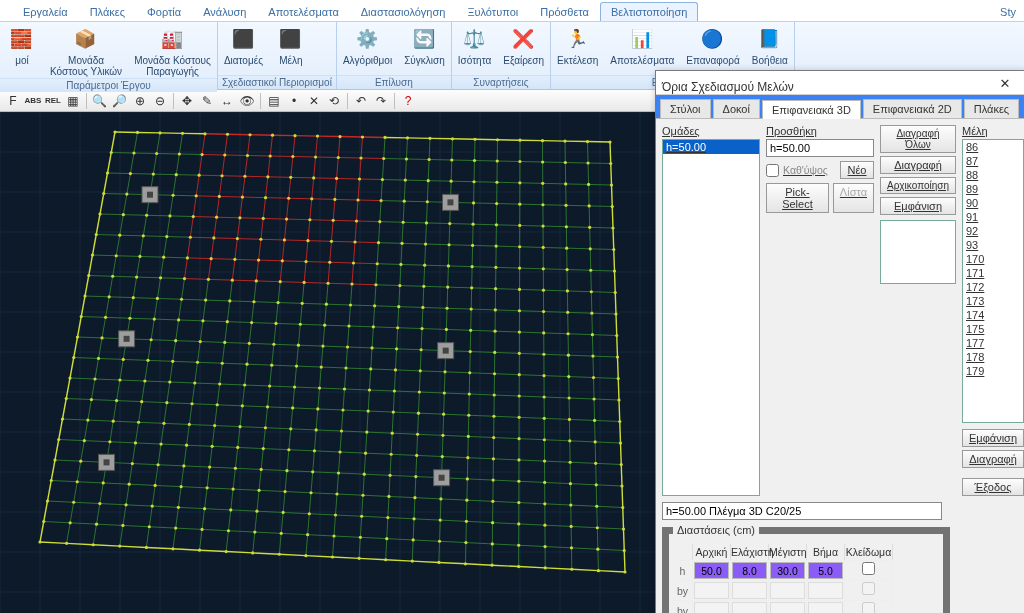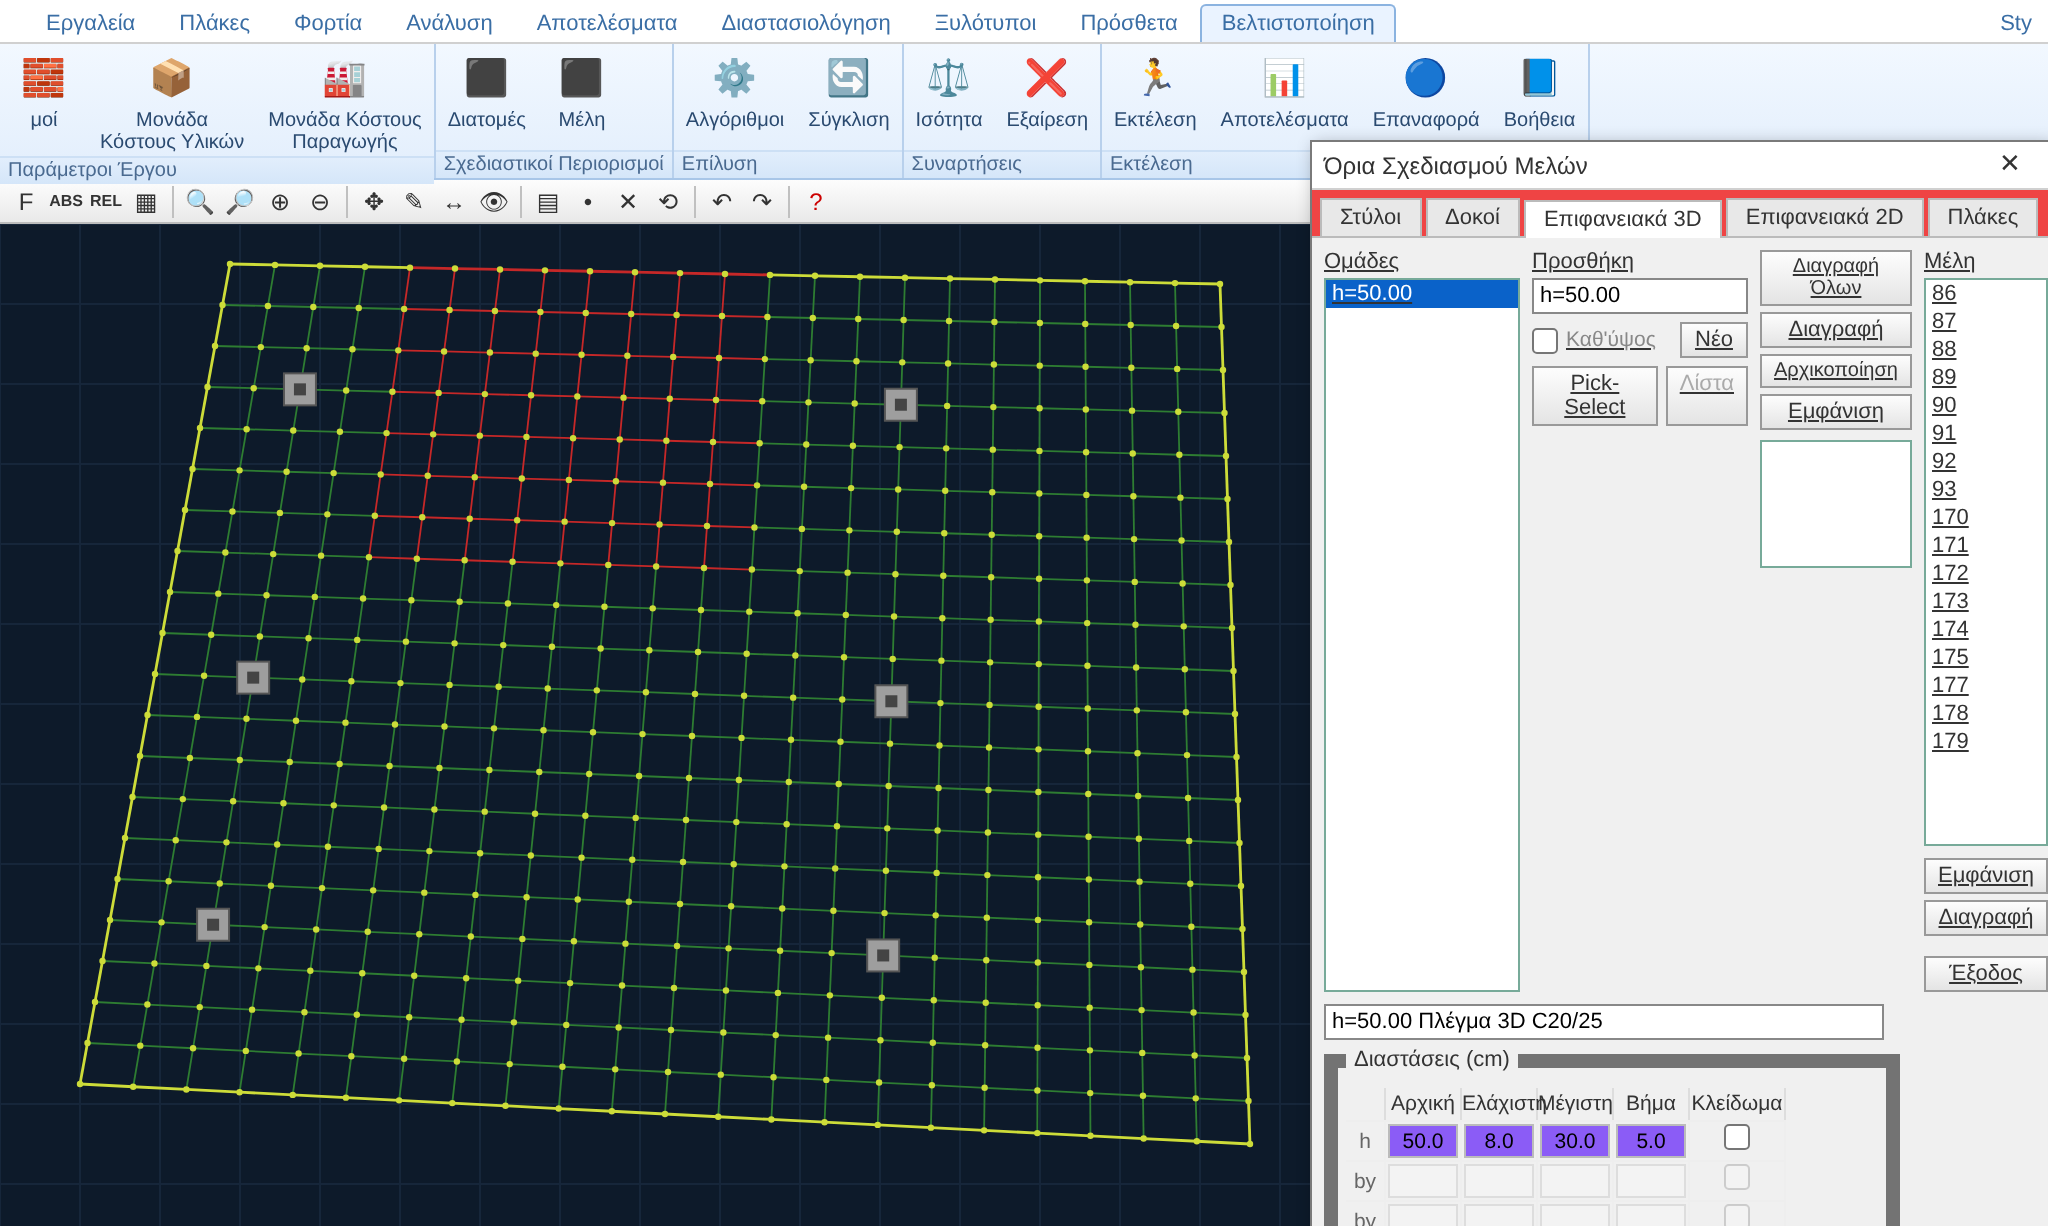--- a/index.html
+++ b/index.html
@@ -8,45 +8,45 @@
 
 .tab-strip { height: 22px; background: #fff; display: flex; align-items: flex-end; padding-left: 6px; border-bottom: 1px solid #d0d0d0; }
 .tab-strip .tab { padding: 3px 10px 3px; font-size: 11px; color: #3a6ea5; cursor: pointer; border: 1px solid transparent; border-bottom: none; }
 .tab-strip .tab.active { background: #eaf3ff; border-color: #8bb3e0; border-radius: 3px 3px 0 0; }
 .tab-strip .right { margin-left: auto; padding: 3px 8px; color: #3a6ea5; }
 
 
 .ribbon { height: 68px; background: linear-gradient(#f2f8ff,#e2eefc); border-bottom: 1px solid #a8c6e8; display: flex; }
 .rgroup { border-right: 1px solid #b8d0ec; display: flex; flex-direction: column; }
 .rgroup .buttons { display: flex; flex: 1; }
-.rgroup .glabel { font-size: 10px; color: #4a6a90; padding: 1px 4px; background: linear-gradient(#e2eefc,#d5e6f9); border-top: 1px solid #cde0f5; white-space: nowrap; }
+.rgroup .glabel { font-size: 10px; color: #4a6a90; text-align: center; padding: 1px 4px; background: linear-gradient(#e2eefc,#d5e6f9); border-top: 1px solid #cde0f5; white-space: nowrap; }
 .rbtn { display: flex; flex-direction: column; align-items: center; justify-content: flex-start; padding: 3px 6px 1px; cursor: pointer; min-width: 44px; }
 .rbtn .ricon { width: 28px; height: 28px; margin-bottom: 2px; display: flex; align-items: center; justify-content: center; font-size: 18px; }
 .rbtn .rlabel { font-size: 10px; color: #2a4a70; text-align: center; line-height: 1.1; white-space: pre-line; }
 
 
 .minitb { height: 22px; background: linear-gradient(#fdfdfd,#e9e9e9); border-bottom: 1px solid #bcbcbc; display: flex; align-items: center; padding: 0 4px; gap: 2px; }
 .minitb .mb { width: 18px; height: 18px; display: flex; align-items: center; justify-content: center; cursor: pointer; border: 1px solid transparent; border-radius: 2px; font-size: 12px; }
 .minitb .sep { width: 1px; height: 16px; background: #c0c0c0; margin: 0 2px; }
 
 
 .viewport { position: absolute; left: 0; top: 112px; right: 0; bottom: 0; background: #0d1a2a; overflow: hidden; }
 .viewport svg { position: absolute; left: 0; top: 0; }
 
 
 .props { position: absolute; right: 0; top: 112px; width: 95px; bottom: 0; background: #f5f5f5; border-left: 1px solid #bbb; font-size: 10.5px; }
 .props .prow { height: 16px; line-height: 16px; padding-left: 6px; border-bottom: 1px solid #e4e4e4; background: #fff; white-space: nowrap; overflow: hidden; }
 .props .phdr { color: #889; font-weight: bold; background: #f0f0f0; }
 
 
 .dialog { position: absolute; left: 655px; top: 70px; width: 370px; background: #f0f0f0; border: 1px solid #7a7a7a; box-shadow: 2px 2px 8px rgba(0,0,0,.3); }
-.dialog .titlebar { height: 24px; background: #fff; display: flex; align-items: center; padding: 0 6px; border-bottom: 1px solid #d0d0d0; }
+.dialog .titlebar { height: 24px; background: #fff; display: flex; align-items: flex-end; padding: 0 6px; border-bottom: 1px solid #d0d0d0; }
 .dialog .titlebar .title { font-size: 12px; }
 .dialog .titlebar .close { margin-left: auto; width: 26px; height: 18px; text-align: center; cursor: pointer; font-size: 13px; }
-.dialog .dtabs { display: flex; border-bottom: 1px solid #bbb; background: #ef4444; padding-top: 4px; padding-left: 4px; }
+.dialog .dtabs { display: flex; border-bottom: 1px solid #bbb; background: #3b82f6; padding-top: 4px; padding-left: 4px; }
 .dialog .dtab { padding: 3px 9px; font-size: 11px; border: 1px solid #bbb; border-bottom: none; margin-right: 2px; background: #e8e8e8; cursor: pointer; }
 .dialog .dtab.active { background: #fff; position: relative; top: 1px; }
 .dialog .dbody { padding: 6px; display: flex; gap: 6px; background: #f0f0f0; text-decoration: underline; }
 .dialog label.sec { font-size: 11px; display: block; margin-bottom: 2px; }
 .listbox { background: #fff; border: 1px solid #7a9; width: 100%; font-size: 11px; }
 .listbox .item { padding: 1px 3px; }
 .listbox .item.sel { background: #0a62c9; color: #fff; }
 .txt { border: 1px solid #888; background: #fff; font-size: 11px; padding: 1px 3px; height: 18px; }
 .btn { border: 1px solid #999; background: linear-gradient(#fdfdfd,#e4e4e4); font-size: 11px; padding: 2px 6px; cursor: pointer; min-width: 60px; text-align: center; }
 .btn.disabled { color: #aaa; }

